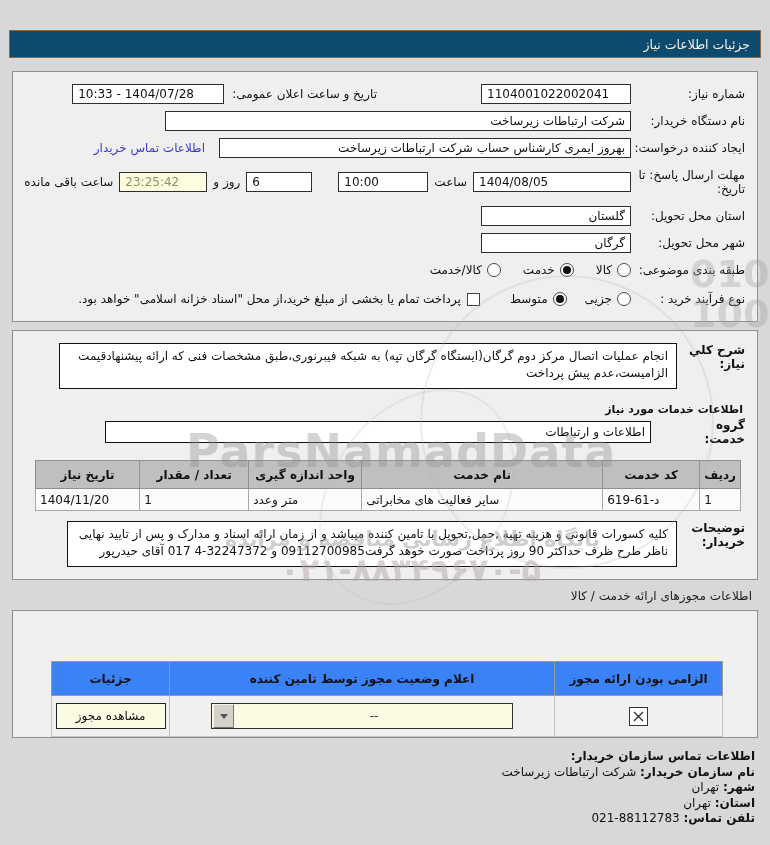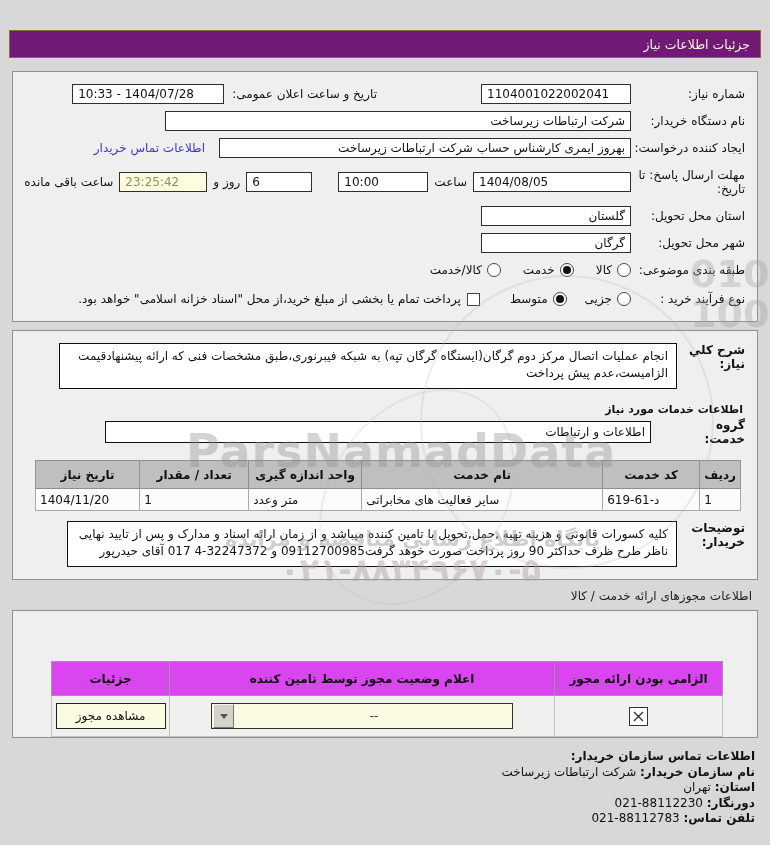--- a/index.html
+++ b/index.html
@@ -4,21 +4,21 @@
 <style>
   html,body{margin:0;padding:0}
   body{
     width:770px;height:845px;overflow:hidden;position:relative;
     background:#d8d8d8;
     font-family:"DejaVu Sans","Liberation Sans",sans-serif;
     font-size:12px;color:#111;direction:rtl;
   }
   
   .titlebar{
-    margin:30px 9px 13px;height:28px;background:#701a75;border:1px solid #8a6a40;
+    margin:30px 9px 13px;height:28px;background:#0c4a6e;border:1px solid #8a6a40;
     color:#f7f2e4;display:flex;align-items:center;padding:0 10px;font-size:12.5px;
     box-sizing:border-box;
   }
   
   .panel{
     margin:0 12px;background:#efefef;border:1px solid #8f8f8f;
     padding:12px 12px 10px;box-sizing:border-box;position:relative;z-index:1;
   }
   .row{display:flex;align-items:center;margin-bottom:7px;min-height:20px}
   .lbl{width:114px;flex:0 0 auto;line-height:14px}
@@ -47,21 +47,21 @@
   .sechead{font-weight:bold;margin:14px 2px 2px;font-size:11px}
   
   table{border-collapse:collapse;font-size:12px}
   .svc{width:706px;margin:14px 4px 10px}
   .svc th{background:#c0bfbf;border:1px solid #8f8f8f;font-weight:bold;height:27px;padding:0 4px}
   .svc td{background:#fbfbfb;border:1px solid #a8a8a8;height:21px;text-align:left;padding:0 4px}
   
   .permit-head{margin:9px 18px 7px;color:#222}
   .permit-panel{height:128px;margin-top:0}
   .per{width:672px;margin:38px 22px 0}
-  .per th{background:#d946ef;border:1px solid #9a9a9a;font-weight:bold;height:33px;padding:0 6px}
+  .per th{background:#3b82f6;border:1px solid #9a9a9a;font-weight:bold;height:33px;padding:0 6px}
   .per td{background:#f0f0ef;border:1px solid #c2c2c2;height:38px;text-align:center;vertical-align:middle}
   .ddl{display:flex;align-items:center;width:302px;height:26px;margin:0 auto;
     background:#fbfbe3;border:1px solid #333;box-sizing:border-box}
   .ddl .val{flex:1;text-align:center;color:#333}
   .ddbtn{width:19px;height:22px;margin:0 2px 0 1px;background:#d6d2ca;border:1px solid #999;
     border-color:#f5f5f5 #777 #777 #f5f5f5;display:flex;align-items:center;justify-content:center;order:2;flex:0 0 auto}
   .tri{width:0;height:0;border-left:4px solid transparent;border-right:4px solid transparent;border-top:5px solid #555}
   .btn{display:inline-block;min-width:110px;height:26px;line-height:24px;background:#fbfbe3;
     border:1px solid #222;text-align:center;cursor:pointer;box-sizing:border-box;padding:0 8px}
   
@@ -235,22 +235,22 @@
           <span class="btn">مشاهده مجوز</span>
         </td>
       </tr>
     </tbody>
   </table>
 </div>
 
 <div class="contact">
   <div><b>اطلاعات تماس سازمان خریدار:</b> <span></span></div>
   <div><b>نام سازمان خریدار:</b> <span>شرکت ارتباطات زیرساخت</span></div>
+  <div><b>شهر:</b> <span>تهران</span></div>
   <div><b>استان:</b> <span>تهران</span></div>
-  <div><b>دورنگار:</b> <span>88112230-021</span></div>
   <div><b>تلفن تماس:</b> <span>88112783-021</span></div>
 
 </div>
 
 <div class="wm">
   <span class="c1"></span>
   <span class="c2"></span>
   <span class="digits"><span>0101</span><br><span>1001</span></span>
   <span class="brand">ParsNamadData</span>
   <span class="tagline">پایگاه اطلاع رسانی مناقصه و مزایده</span>

